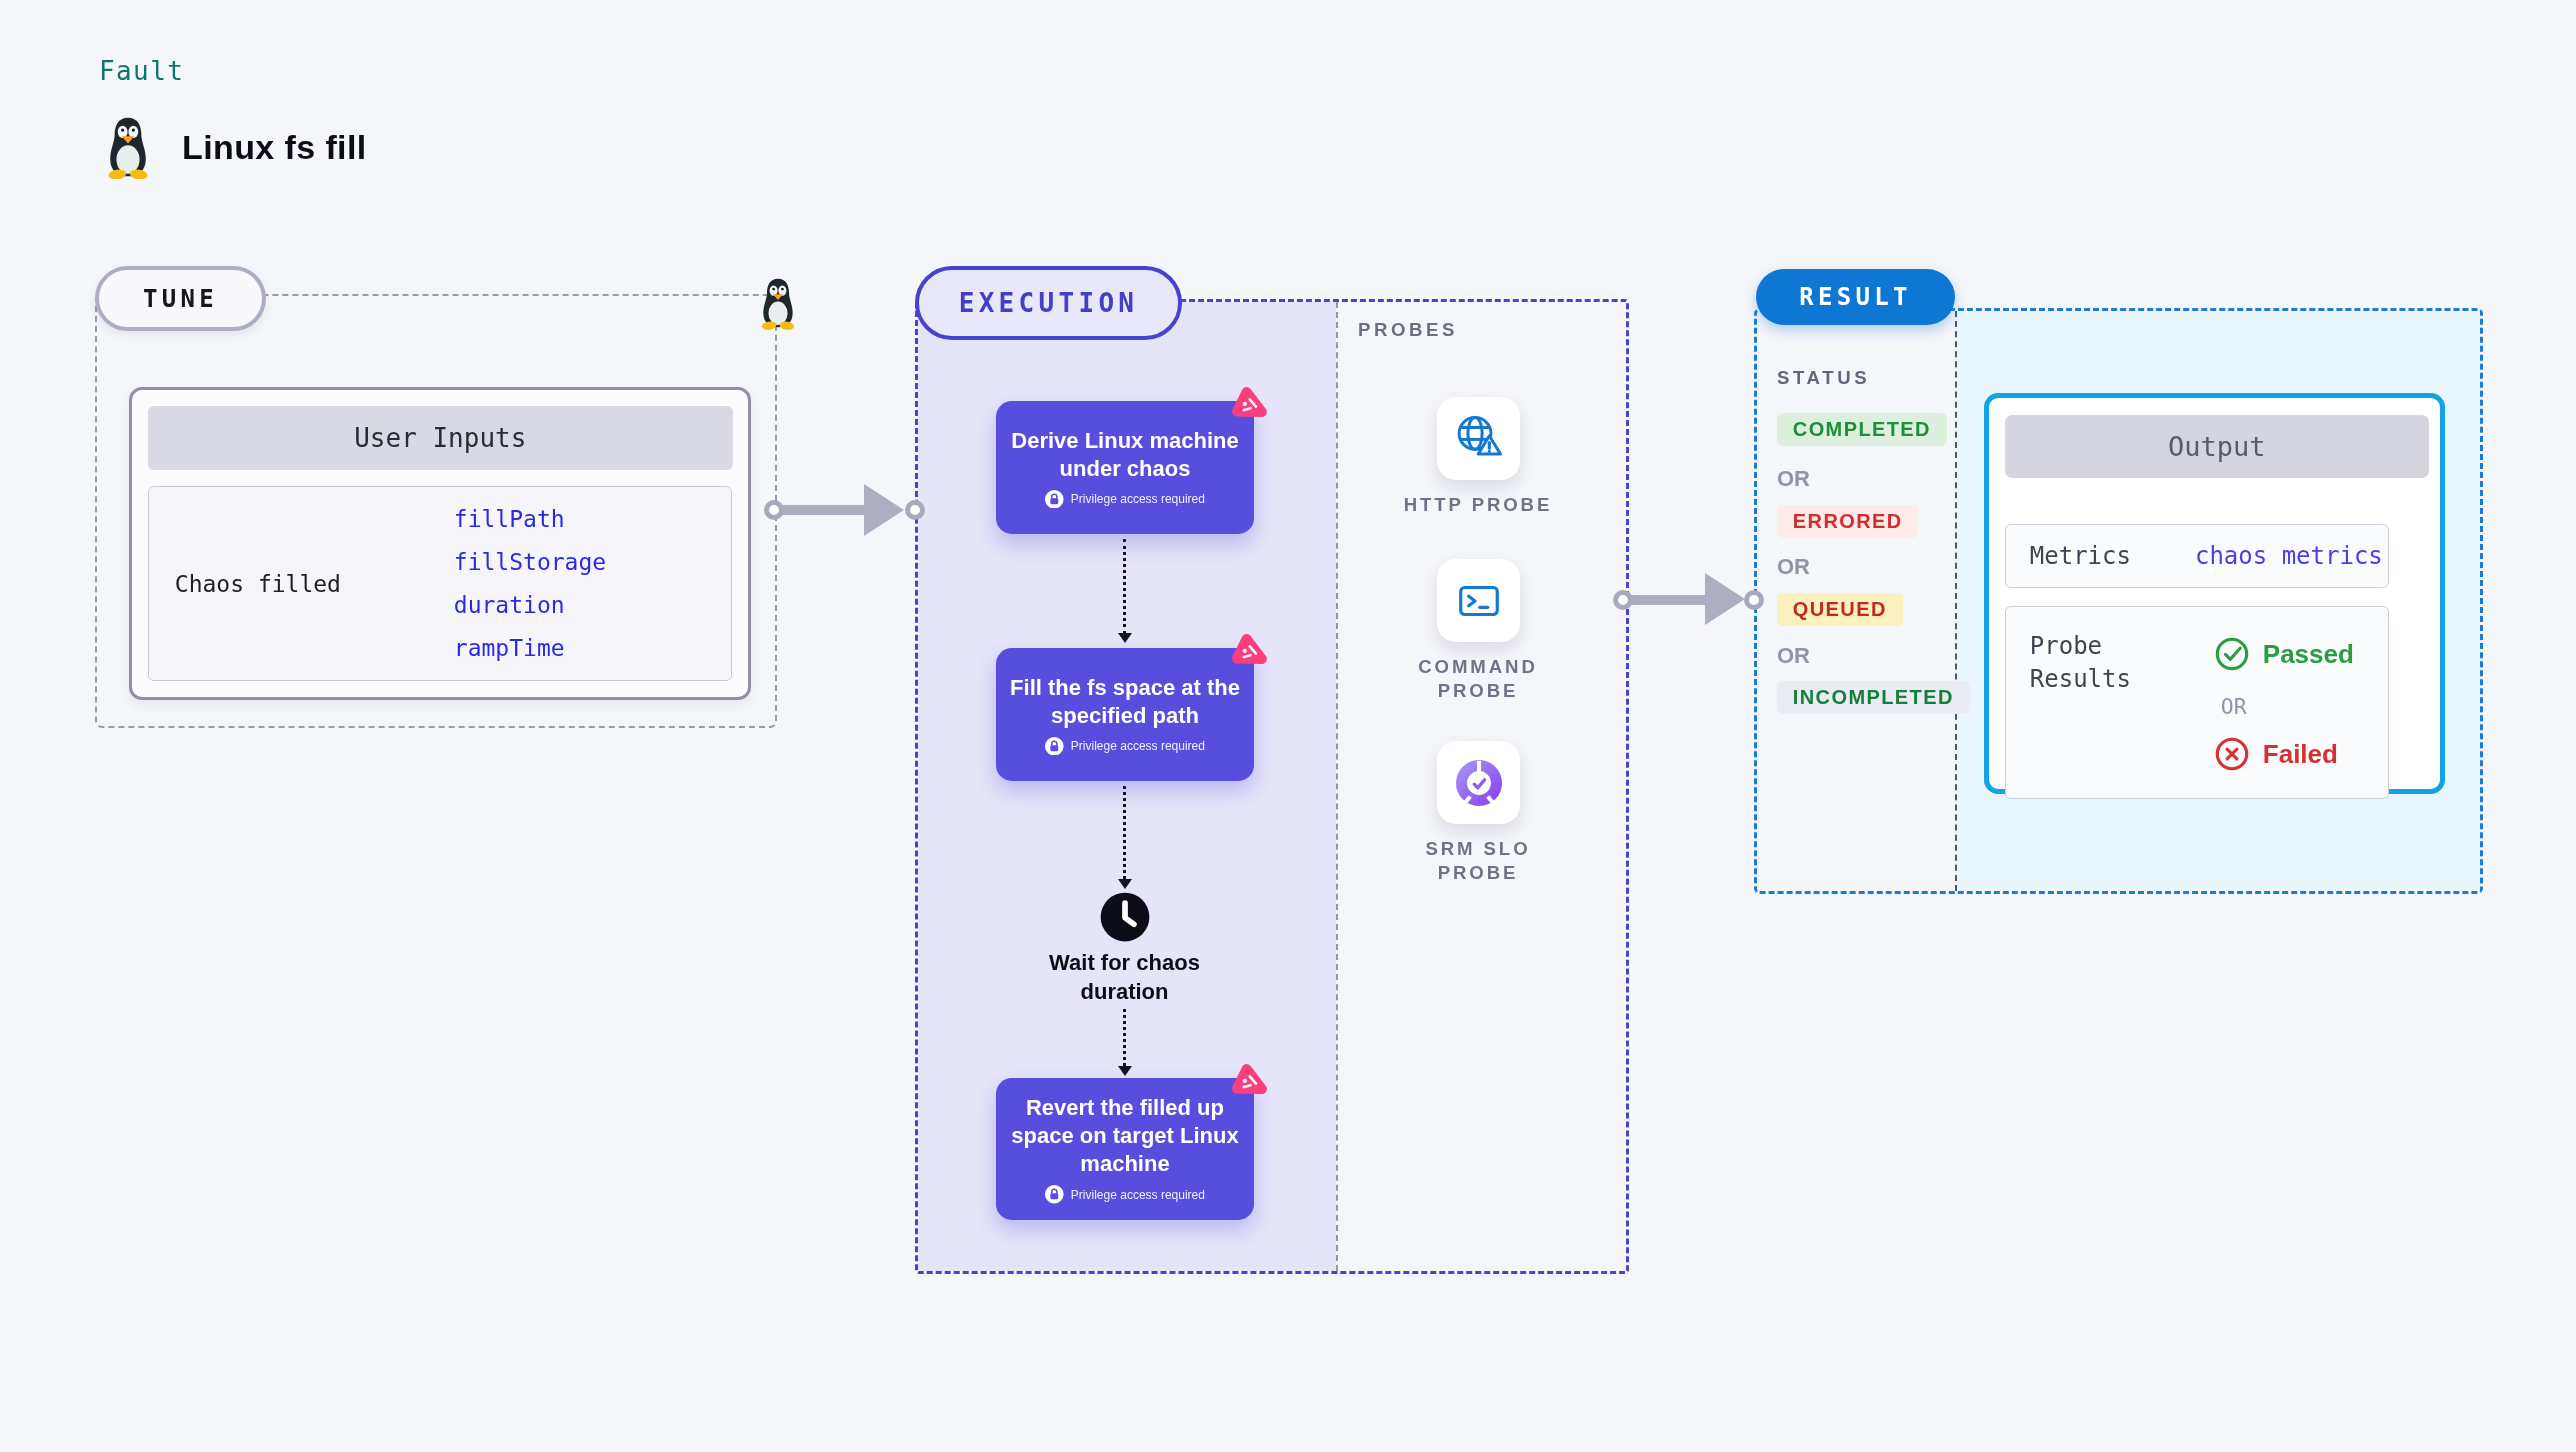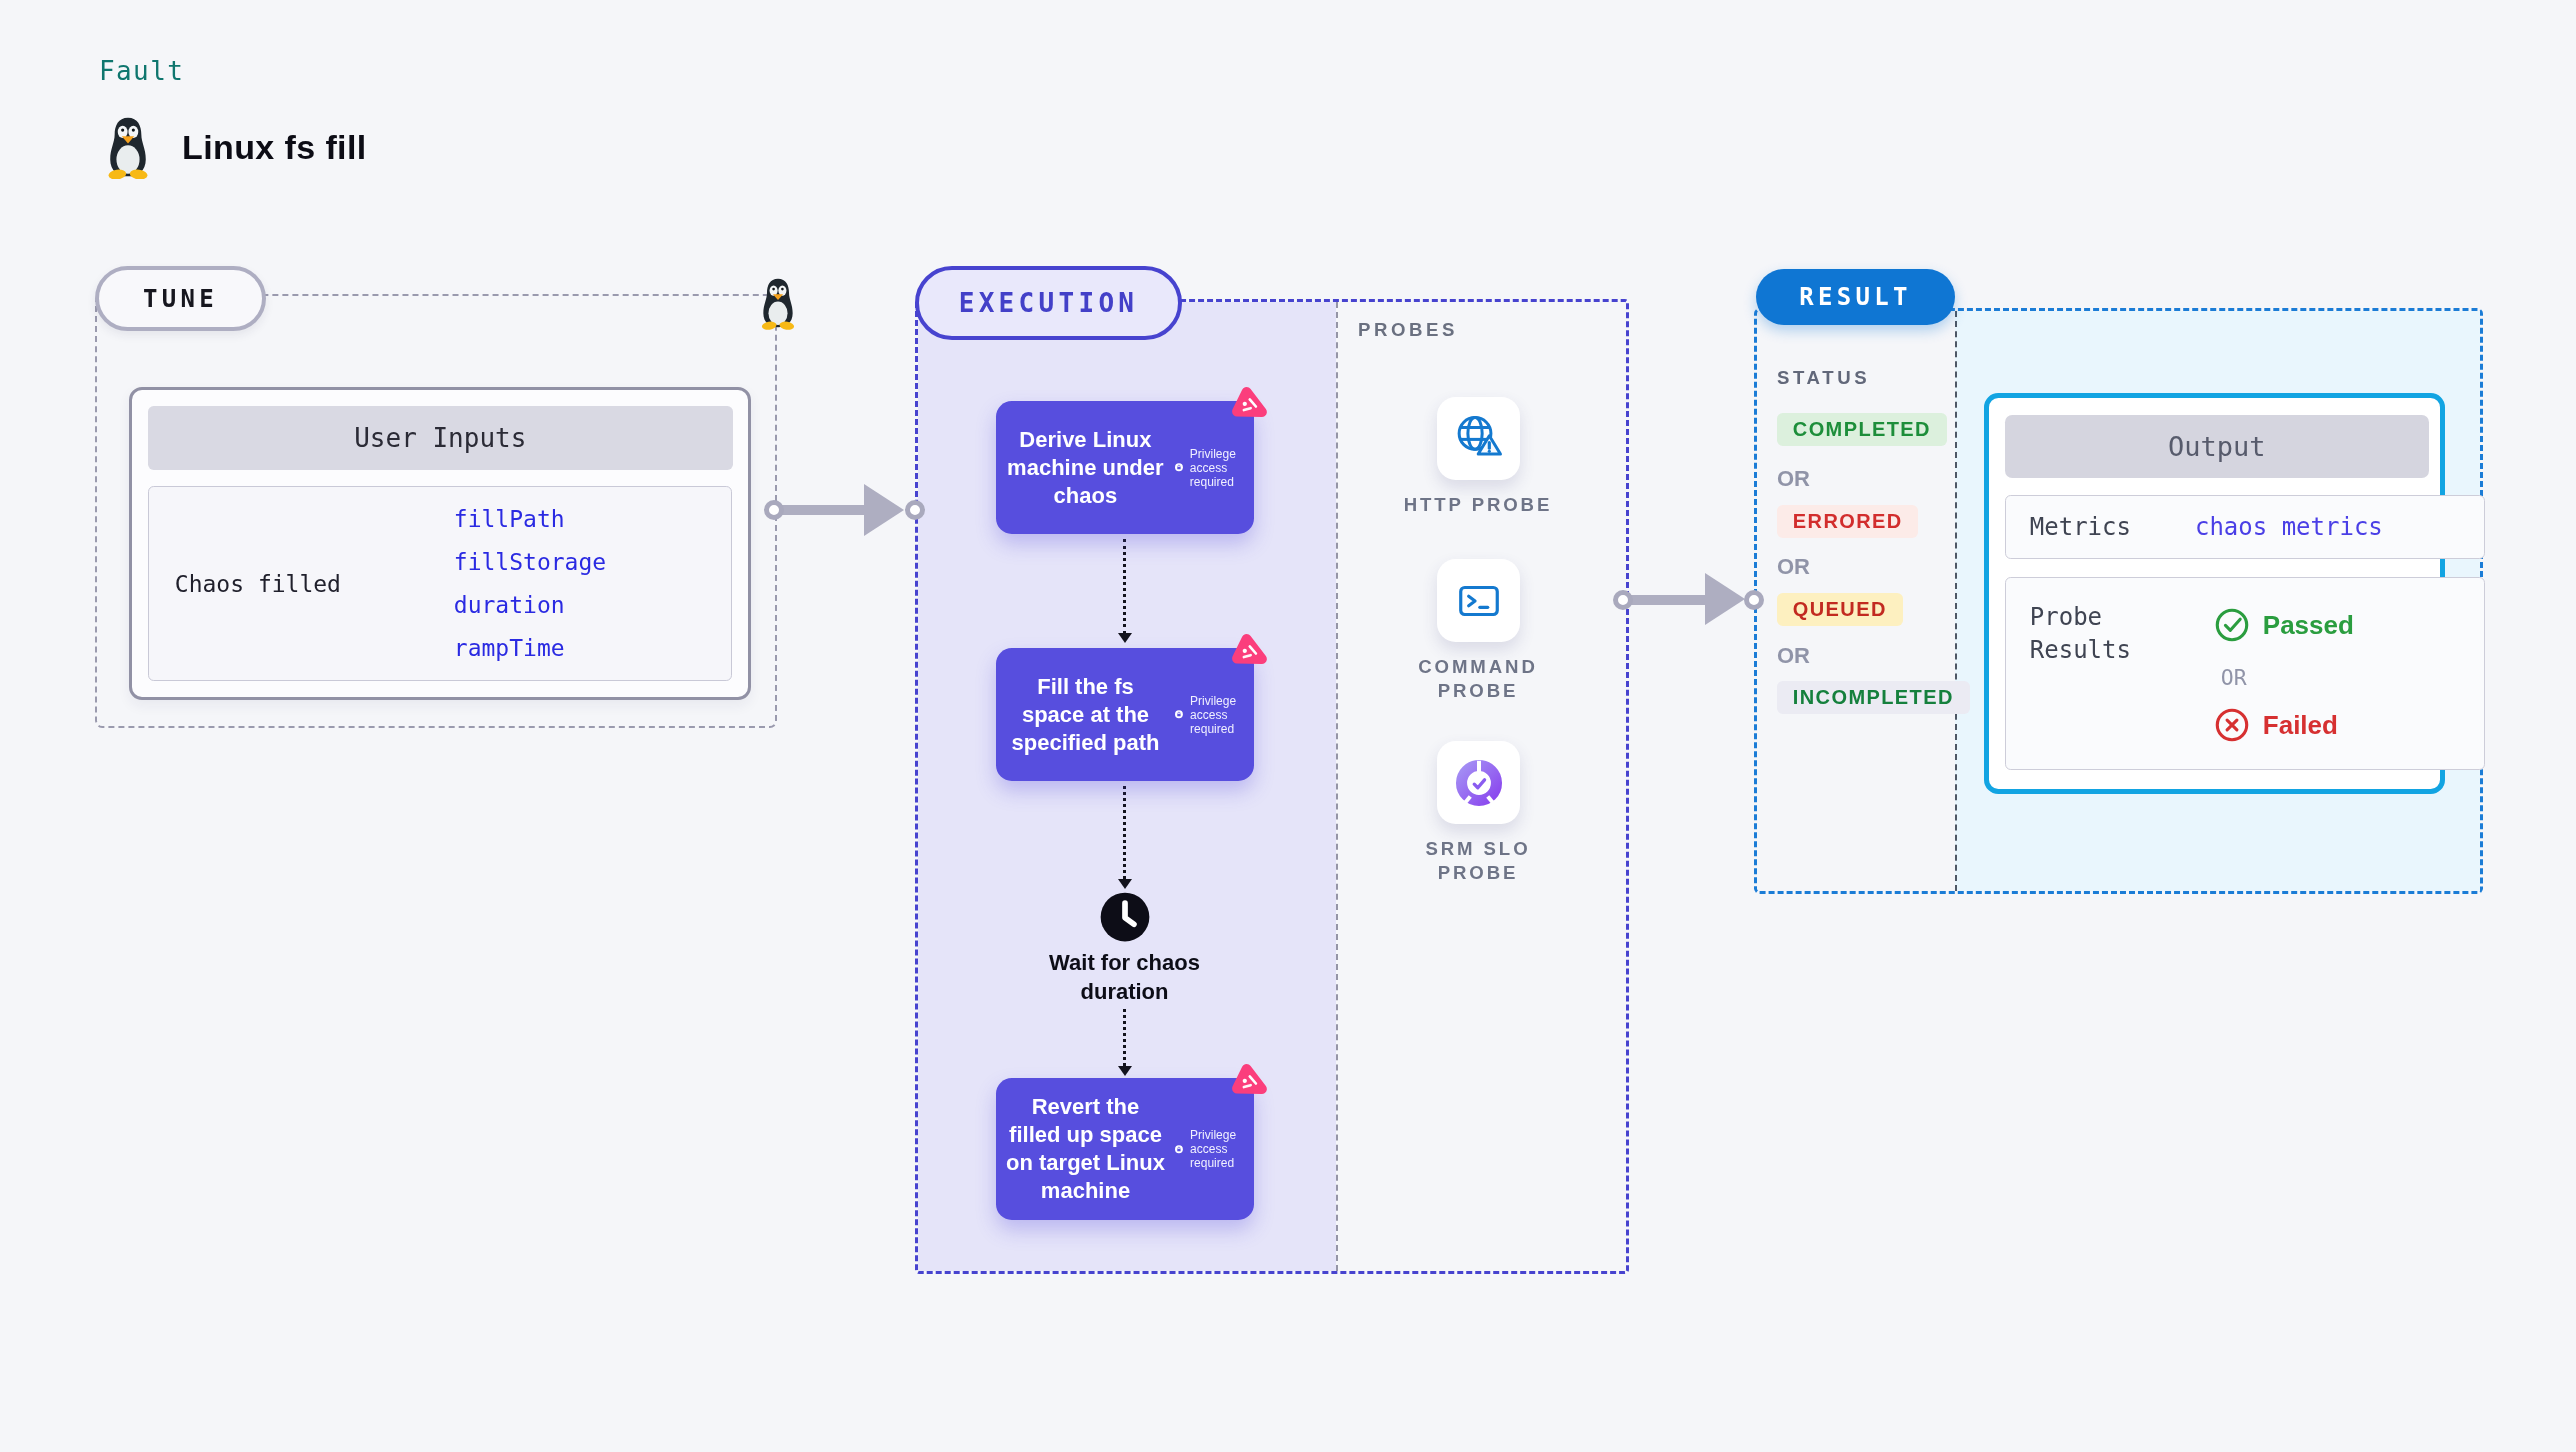--- a/index.html
+++ b/index.html
@@ -46,21 +46,21 @@
 
   
   .conn-line{height:10px;background:#aeaec1;}
   .conn-head{width:0;height:0;border-top:26.5px solid transparent;border-bottom:26.5px solid transparent;
              border-left:40px solid #aeaec1;}
   .conn-circle{width:20px;height:20px;border-radius:50%;background:#ffffff;border:5px solid #a9a9bd;
              box-sizing:border-box;z-index:7;}
 
   
   .step{left:996px;width:258px;background:#574ede;border-radius:15.8px;color:#fff;
-        box-shadow:0 10px 20px rgba(80,70,220,.28);display:flex;flex-direction:row;
+        box-shadow:0 10px 20px rgba(80,70,220,.28);display:flex;flex-direction:column;
         align-items:center;justify-content:center;gap:7.2px;padding:10px 7.2px;box-sizing:border-box;z-index:2;}
   .step-title{font-weight:bold;font-size:22px;line-height:28px;text-align:center;}
   .priv{display:flex;align-items:center;gap:7.2px;}
   .priv-label{font-size:12px;color:#f0f0ff;}
   .chaos-logo{position:absolute;right:-14.3px;top:-15.8px;width:40px;height:40px;transform:rotate(-6deg);}
 
   .vdot{width:0;border-left:3.6px dotted #13131d;}
   .vdot-head{width:0;height:0;border-left:7.2px solid transparent;border-right:7.2px solid transparent;
              border-top:10.7px solid #13131d;}
   .wait-label{left:1017px;top:948px;width:215px;text-align:center;font-weight:bold;
@@ -76,22 +76,22 @@
   .status-label{left:1777px;top:367px;font-weight:bold;font-size:18.6px;letter-spacing:3.6px;color:#62687a;}
   .badge{left:1777px;height:33px;border-radius:5.7px;display:inline-flex;align-items:center;
          padding:0 15.8px;font-weight:bold;font-size:20px;letter-spacing:1.4px;}
   .or{left:1777px;font-size:22px;font-weight:600;color:#9094a8;}
 
   
   .output-card{left:1984px;top:393px;width:461px;height:401px;background:#ffffff;border:5px solid #12a4e2;
                border-radius:14.3px;box-sizing:border-box;}
   .output-header{position:absolute;left:15.8px;top:17px;width:424px;height:63px;background:#d5d5df;border-radius:7.2px;
                display:flex;align-items:center;justify-content:center;font-size:27px;color:#575b6c;}
-  .row-frame{position:absolute;left:15.8px;width:480px;background:#fafbfd;border:1.4px solid #cdcdd9;border-radius:5.7px;
-               box-sizing:border-box;}
+  .row-frame{position:absolute;left:15.8px;width:384px;background:#fafbfd;border:1.4px solid #cdcdd9;border-radius:5.7px;
+               box-sizing:border-box;margin-top:29px;}
   .metrics-row{top:97px;height:64px;display:flex;align-items:center;}
   .probe-row{top:179px;height:193px;}
   .out-label{font-size:24px;color:#3f4452;}
   .metrics-value{font-size:24px;color:#4a3fe6;}
   .result-item{display:flex;align-items:center;gap:13px;font-weight:bold;font-size:26px;}
   .passed{color:#2a9d3f;}  .failed{color:#d63031;}
   .or-output{font-size:21.5px;color:#9094a8;}
 </style>
 </head>
 <body>

